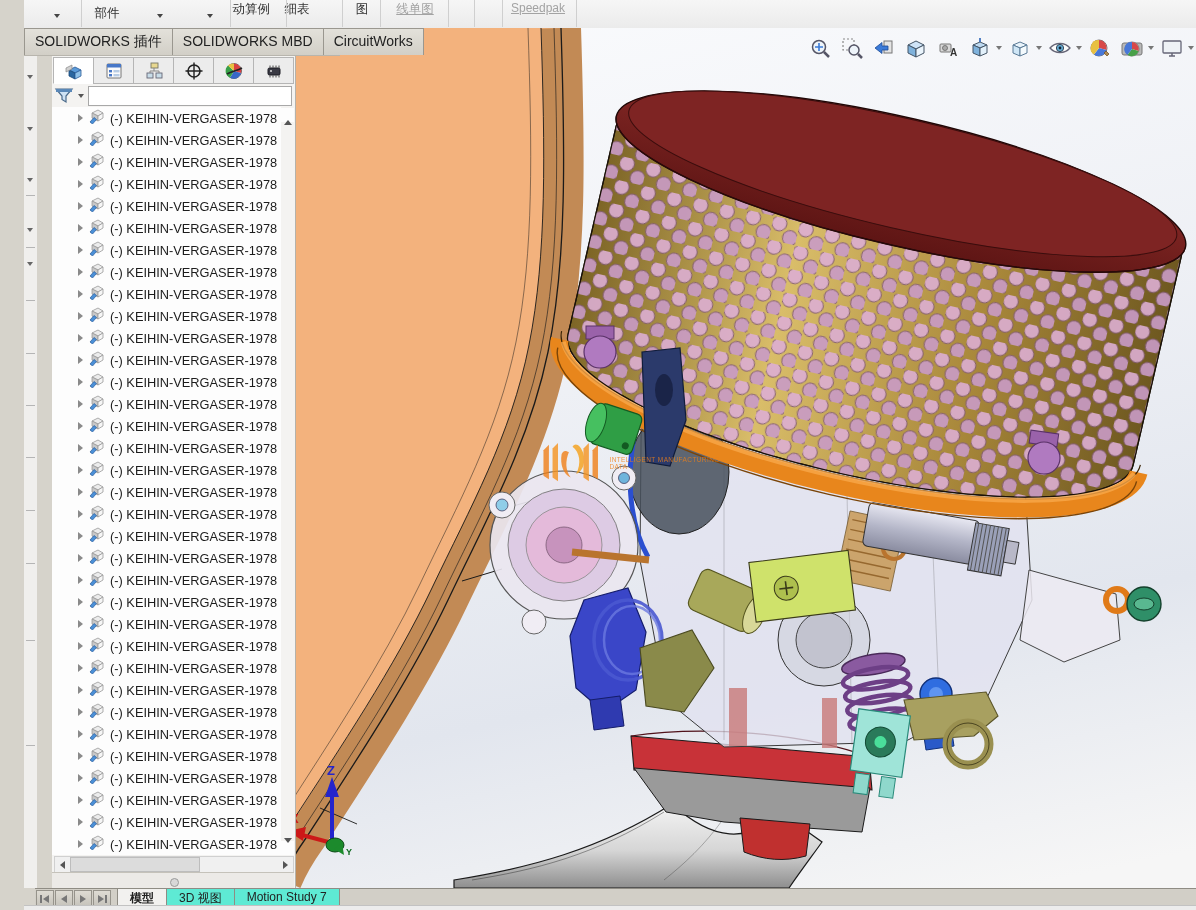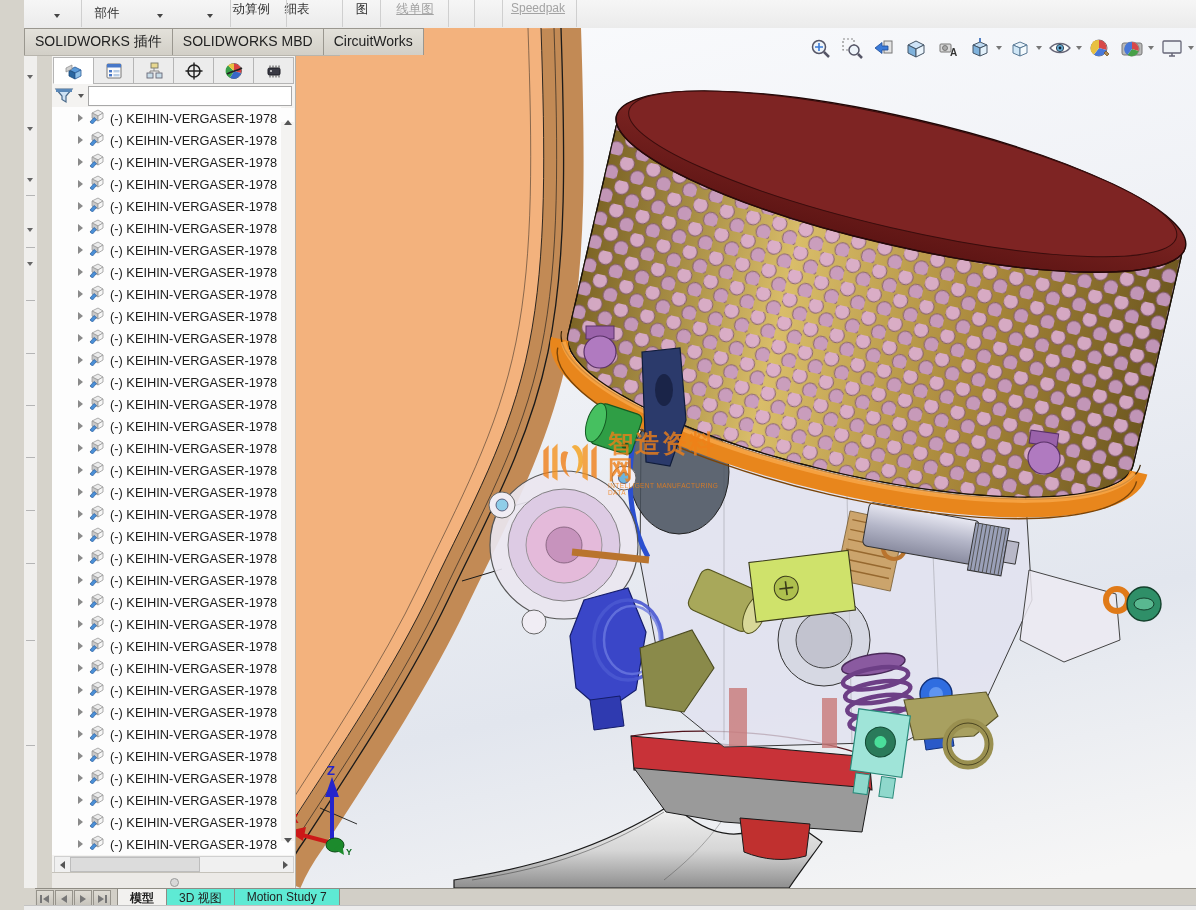--- a/index.html
+++ b/index.html
@@ -379,21 +379,20 @@
   <div id="watermark">
     <svg width="72" height="52" viewBox="0 0 72 52">
       <path d="M6,12 L12,6 L12,44 L6,40 Z" fill="#f08018"></path>
       <path d="M16,10 L22,4 L22,46 L16,42 Z" fill="#f5931f"></path>
       <path d="M26,16 C24,28 28,38 36,42 C30,34 30,24 34,14 C30,12 28,12 26,16 Z" fill="#f08018"></path>
       <path d="M38,8 C46,14 48,26 42,38 C52,34 54,18 46,8 C43,5 40,5 38,8 Z" fill="#f5a018"></path>
       <path d="M50,10 L56,4 L56,46 L50,42 Z" fill="#f5931f"></path>
       <path d="M60,12 L66,6 L66,44 L60,40 Z" fill="#f08018"></path>
     </svg>
     <div id="wm-text">
-      <div id="wm-title">智造资料网</div>
       <div id="wm-sub">INTELLIGENT MANUFACTURING DATA</div>
     </div>
   </div>
 
   <svg id="triad" width="80" height="100" viewBox="0 0 80 100">
     <path d="M46,80 L46,32" stroke="#2424cc" stroke-width="4"></path>
     <polygon points="46,14 39,34 53,34" fill="#2424cc"></polygon>
     <text x="41" y="12" font-size="13" font-weight="bold" fill="#2424cc" font-family="Liberation Sans,sans-serif">Z</text>
     <path d="M46,80 L16,72" stroke="#cc1818" stroke-width="4"></path>
     <polygon points="2,68 20,64 17,78" fill="#cc1818"></polygon>

